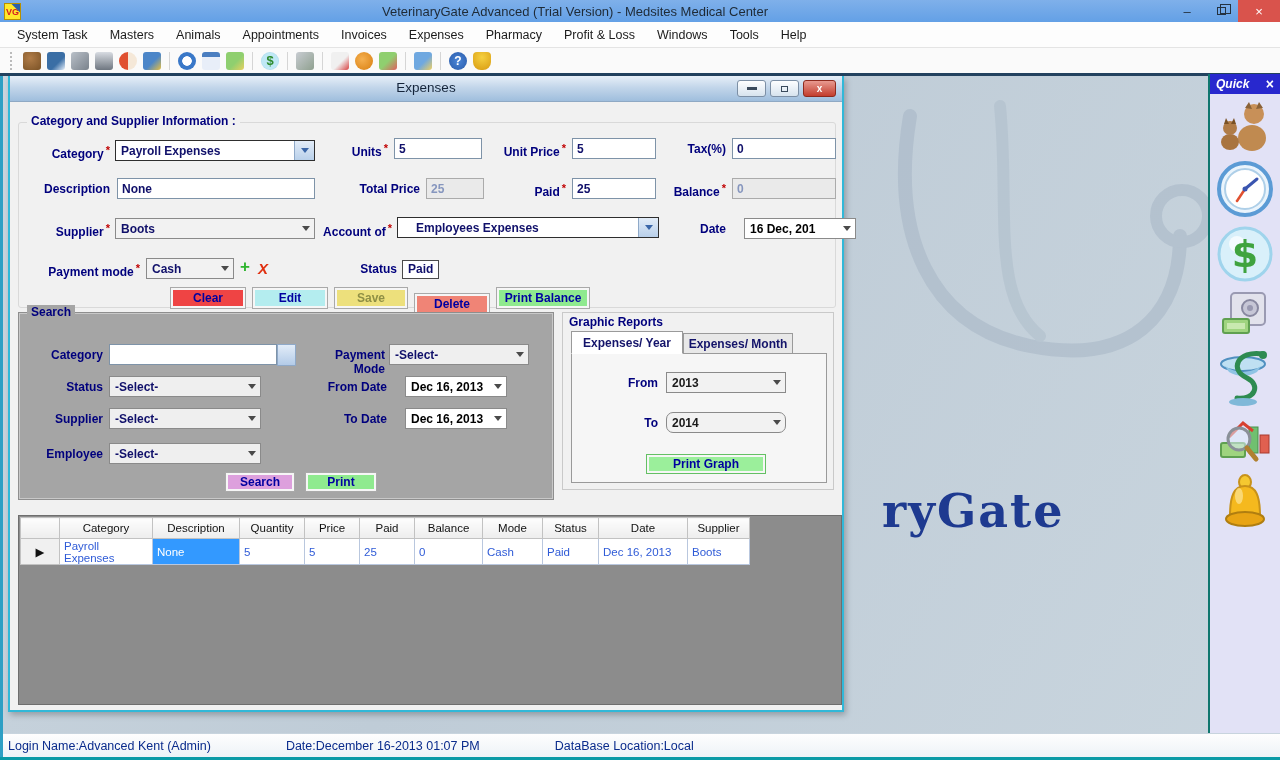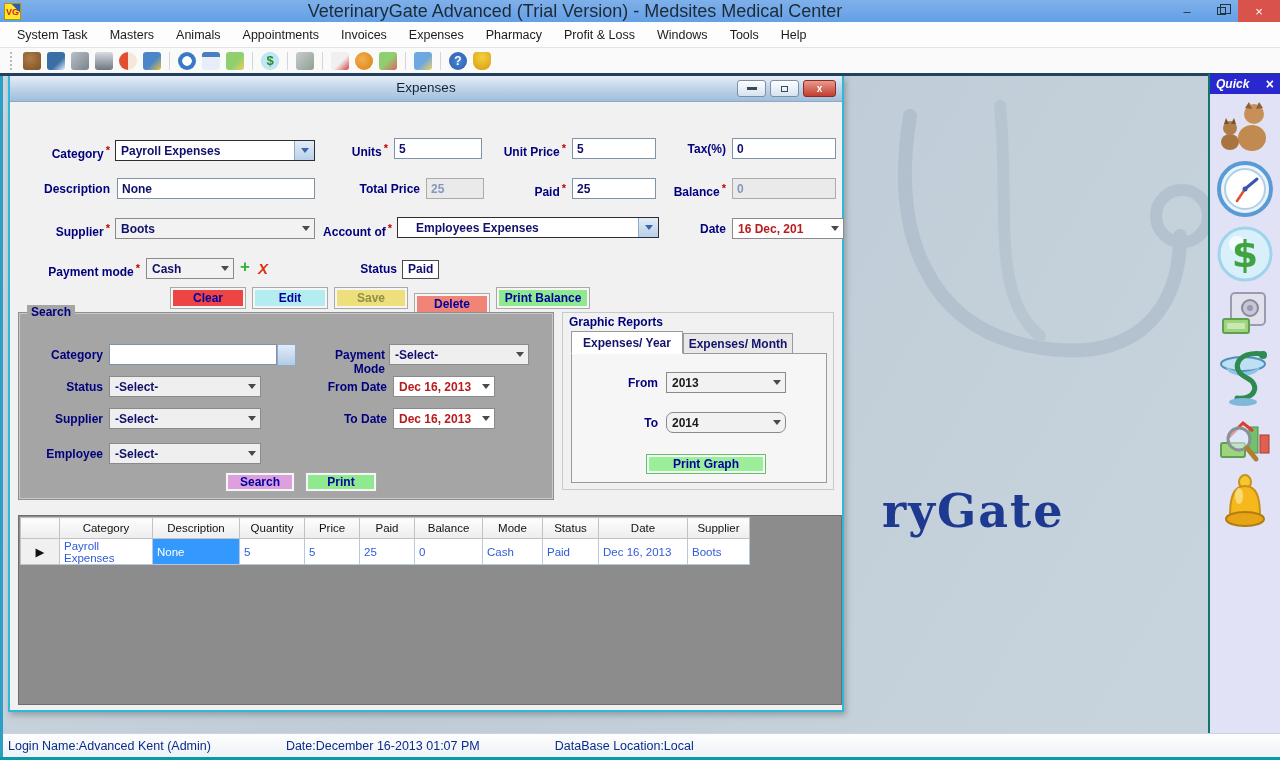--- a/index.html
+++ b/index.html
@@ -9,21 +9,21 @@
 
   
   .titlebar { position:absolute; left:0; top:0; width:1280px; height:22px;
     background:linear-gradient(#7FB0EA,#63A0E6); display:flex; align-items:center; }
   .vglogo { width:17px; height:17px; margin-left:4px; background:#FFE92A; position:relative;
     border:1px solid #B89000; overflow:hidden; }
   .vglogo::before { content:"VG"; position:absolute; left:1px; top:3px; font-size:9px; font-weight:bold;
     color:#D42020; letter-spacing:0; }
   .vglogo::after { content:""; position:absolute; right:-6px; top:-6px; width:12px; height:12px;
     background:#2C5FA8; transform:rotate(45deg); }
-  .title-text { position:absolute; left:0; right:130px; text-align:center; font-size:18px; color:#1E2A36; }
+  .title-text { position:absolute; left:0; right:130px; text-align:center; font-size:13px; color:#1E2A36; }
   .wbtns { position:absolute; right:0; top:0; height:22px; display:flex; }
   .wbtn { width:34px; height:22px; display:flex; align-items:center; justify-content:center;
     font-size:13px; color:#243240; }
   .wbtn.close { background:#D9534C; color:#fff; width:42px; }
   .restore-glyph { width:9px; height:8px; border:1px solid #243240; position:relative; background:transparent; }
   .restore-glyph::before { content:""; position:absolute; left:2px; top:-4px; width:9px; height:8px; border:1px solid #243240; }
 
   .menubar { position:absolute; left:0; top:22px; width:1280px; height:26px; background:#FDFDFD;
     border-bottom:1px solid #E4E4E4; display:flex; align-items:center; padding-left:6px; }
   .menu-item { font-size:12.5px; color:#1B1B1B; padding:4px 11px; cursor:default; }
@@ -76,21 +76,21 @@
   .tb { position:absolute; height:21px; background:#fff; border:1px solid #7E93A8;
     font-size:12px; font-weight:bold; color:#10106A; padding:2px 4px; }
   .tb.dis { background:#EAEAEA; color:#8696BE; border-color:#ABABAB; }
 
   .combo { position:absolute; height:21px; background:#F2F2F2; border:1px solid #8A8A8A;
     font-size:12px; font-weight:bold; color:#10106A; display:flex; align-items:center; }
   .combo .cval { flex:1; padding:0 5px; white-space:nowrap; overflow:hidden; }
   .combo .chev { width:16px; display:flex; align-items:center; justify-content:center; }
   .chev::after { content:""; border-left:4px solid transparent; border-right:4px solid transparent;
     border-top:5px solid #4A4A4A; }
-  .combo.datec { background:#fff; color:#b91c1c; }
+  .combo.datec { background:#fff; color:#000000;margin-left:12px; }
   .combo.acct { border:1px solid #2E2E2E; background:#fff; }
   .combo.acct .ddbtn { width:20px; height:100%; background:linear-gradient(#E2ECF8,#B9D0EA);
     border-left:1px solid #8FA9C8; display:flex; align-items:center; justify-content:center; }
   .ddbtn::after { content:""; border-left:4px solid transparent; border-right:4px solid transparent;
     border-top:5px solid #3A66A8; }
   .dd-sq { position:absolute; width:19px; height:22px; background:linear-gradient(#E2ECF8,#B3CBE8);
     border:1px solid #8FA9C8; display:flex; align-items:center; justify-content:center; }
 
   .groupbox { position:absolute; border:1px solid #D9D9D9; border-radius:3px; }
   .gb-label { position:absolute; top:-9px; left:8px; background:#F1F1F1; padding:0 4px;
@@ -294,20 +294,23 @@
         <div class="dlg-btn">
             <span class="dash"></span>
           </div>
         <div class="dlg-btn">
             <span class="sq"></span>
           </div>
         <div class="dlg-btn close">x</div>
       </div>
     </div>
 
+    <div class="groupbox" style="left:8px; top:46px; width:818px; height:186px;">
+      <span class="gb-label">Category and Supplier Information :</span>
+    </div>
 
     <span class="lbl req" style="left:28px; top:68px; width:72px;">Category</span>
     <div class="combo acct" style="left:105px; top:64px; width:200px;">
       <span class="cval">Payroll Expenses</span>
       <span class="ddbtn"></span>
     </div>
     <span class="lbl req" style="left:318px; top:66px; width:60px;">Units</span>
     <input class="tb" style="left: 384px; top: 62px; width: 88px;" value="5">
     <span class="lbl req" style="left:484px; top:66px; width:72px;">Unit Price</span>
     <input class="tb" style="left: 562px; top: 62px; width: 84px;" value="5">

